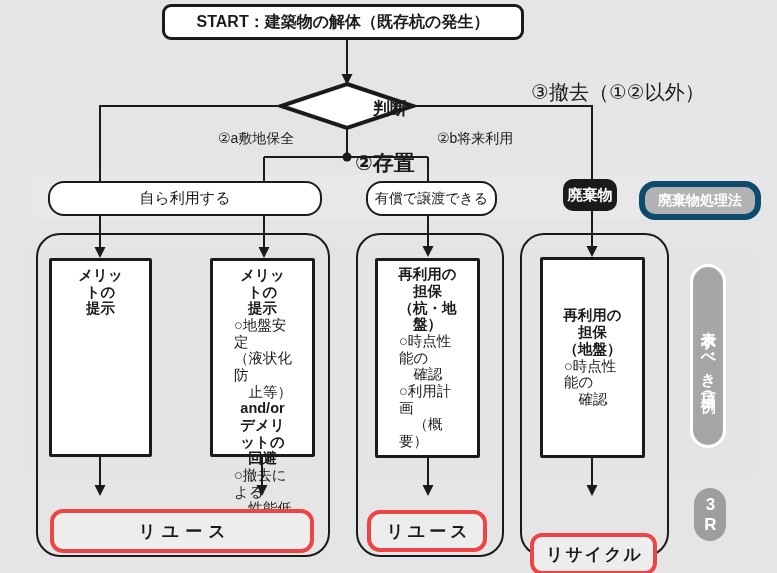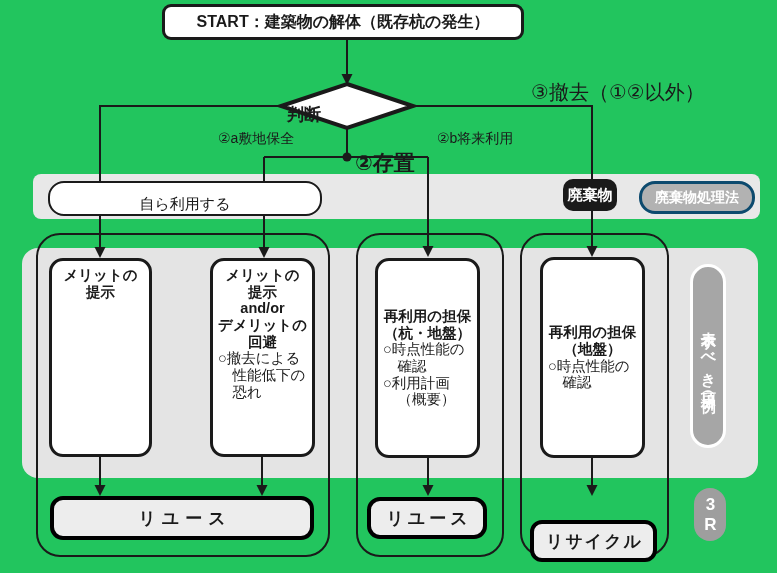--- a/index.html
+++ b/index.html
@@ -1,68 +1,68 @@
 <!DOCTYPE html>
 <html lang="ja"><head>
 <meta charset="utf-8">
 <style>
   html,body{margin:0;padding:0;background:#fff;}
   #stage{
-    position:relative;width:777px;height:573px;background:#22c55e;overflow:hidden;
+    position:relative;width:777px;height:573px;background:#e5e5e5;overflow:hidden;
     font-family:"Liberation Sans","DejaVu Sans",sans-serif;color:#1a1a1a;
   }
   .abs{position:absolute;}
   
   .band{background:#e6e6e6;}
   #band-legal{left:33px;top:174px;width:727px;height:45px;border-radius:8px;background:#e8e8e8;z-index:1;}
   #band-items{left:22px;top:248px;width:736px;height:230px;border-radius:16px;background:#e4e4e4;z-index:1;}
   
   #connectors{left:0;top:0;z-index:2;}
   
   #start-node{
     left:162px;top:4px;width:356px;height:30px;background:#fff;border:3px solid #1a1a1a;border-radius:9px;
     display:flex;align-items:center;justify-content:center;font-weight:bold;font-size:16px;z-index:4;
   }
   
-  #decision-label{left:287px;top:97px;width:120px;text-align:left;font-weight:bold;font-size:17px;z-index:4;margin-top:6px;}
+  #decision-label{left:287px;top:97px;width:120px;text-align:right;font-weight:bold;font-size:17px;z-index:4;}
   
   .branch-label{z-index:4;white-space:nowrap;}
   #branch-1{left:97px;top:79px;font-size:20px;font-weight:bold;}
   #branch-3{left:531px;top:79px;font-size:20px;font-weight:normal;}
   #branch-2a{left:218px;top:130px;font-size:14px;}
   #branch-2{left:355px;top:129px;font-size:21px;font-weight:bold;margin-top:20px;}
   #branch-2b{left:437px;top:130px;font-size:14px;}
   
-  .toprow{display:flex;align-items:flex-end;justify-content:center;z-index:4;background:#fff;border:2.5px solid #1a1a1a;border-radius:16px;}
+  .toprow{display:flex;align-items:center;justify-content:center;z-index:4;background:#fff;border:2.5px solid #1a1a1a;border-radius:16px;}
   #self-use-box{left:48px;top:181px;width:270px;height:31px;font-size:15px;}
   #paid-transfer-box{left:366px;top:181px;width:127px;height:31px;font-size:14px;}
   #waste-box{left:563px;top:179px;width:54px;height:32px;background:#1a1a1a;color:#fff;font-weight:bold;font-size:15px;border:none;border-radius:10px;display:flex;align-items:center;justify-content:center;z-index:4;}
-  #waste-law-pill{left:639px;top:181px;width:110px;height:27px;background:#b2b2b2;color:#fff;font-weight:bold;font-size:14px;border:3px solid #0c4a6e;border-radius:16px;display:flex;align-items:center;justify-content:center;z-index:4;}
+  #waste-law-pill{left:639px;top:181px;width:110px;height:27px;background:#b2b2b2;color:#fff;font-weight:bold;font-size:14px;border:6px solid #0c4a6e;border-radius:16px;display:flex;align-items:center;justify-content:center;z-index:4;}
   
   .container{border:2px solid #1a1a1a;border-radius:24px;background:transparent;z-index:3;}
   #container-1{left:36px;top:233px;width:290px;height:320px;}
   #container-2{left:356px;top:233px;width:144px;height:320px;}
   #container-3{left:520px;top:233px;width:145px;height:320px;}
   
   .item-box{
-    background:#fff;border:3px solid #1a1a1a;border-radius:14px;z-index:5;
-    display:flex;flex-direction:column;padding:6px 4px;box-sizing:border-box;
+    background:#fff;border:3px solid #1a1a1a;border-radius:2px;z-index:5;
+    display:flex;flex-direction:column;padding:6px 20px;box-sizing:border-box;
     font-size:14.5px;line-height:1.15;
   }
   .item-box .bx-h{font-weight:bold;text-align:center;white-space:pre-wrap;}
   .item-box .bx-b{white-space:pre-wrap;text-align:left;padding-left:1px;}
   .item-box .bx-c{font-weight:bold;text-align:center;white-space:pre-wrap;}
   #box-merit1{left:49px;top:258px;width:103px;height:199px;}
   #box-merit2{left:210px;top:258px;width:105px;height:199px;}
   #box-guar1{left:375px;top:258px;width:105px;height:200px;justify-content:center;}
   #box-guar2{left:540px;top:257px;width:105px;height:201px;justify-content:center;}
   
   .result{
-    background:#ededed;border:4px solid #000000;border-radius:13px;z-index:5;
-    display:flex;align-items:center;justify-content:center;font-weight:bold;font-size:17px;letter-spacing:6px;text-indent:6px;
+    background:#ededed;border:4px solid #ef4444;border-radius:13px;z-index:5;
+    display:flex;align-items:center;justify-content:center;font-weight:bold;font-size:17px;letter-spacing:6px;text-indent:6px;margin-top:13px;
   }
   #result-reuse-wide{left:50px;top:496px;width:264px;height:44px;box-sizing:border-box;}
   #result-reuse{left:367px;top:497px;width:120px;height:42px;box-sizing:border-box;letter-spacing:4px;text-indent:4px;}
   #result-recycle{left:530px;top:520px;width:127px;height:42px;box-sizing:border-box;letter-spacing:2px;text-indent:2px;border-radius:12px;}
   
   #recycle-law-pill{
     left:527px;top:460px;width:129px;height:21px;background:#a6a6a6;color:#fff;font-weight:bold;font-size:13px;
     border:2px solid #fff;border-radius:14px;display:flex;align-items:center;justify-content:center;z-index:6;box-sizing:content-box;
   }
   #display-items-pill{
@@ -120,38 +120,44 @@
   <div class="abs" id="decision-label">判断</div>
 
   <div class="abs branch-label" id="branch-2a">②a敷地保全</div>
   <div class="abs branch-label" id="branch-2">②存置</div>
   <div class="abs branch-label" id="branch-2b">②b将来利用</div>
   <div class="abs branch-label" id="branch-3">③撤去（①②以外）</div>
 
   <div class="abs toprow" id="self-use-box">
     <span>自ら利用する</span>
   </div>
+  <div class="abs toprow" id="paid-transfer-box">
+    <span>有償で譲渡できる</span>
+  </div>
   <div class="abs" id="waste-box">
     <span>廃棄物</span>
   </div>
   <div class="abs" id="waste-law-pill">
     <span>廃棄物処理法</span>
   </div>
 
   <div class="abs container" id="container-1"></div>
   <div class="abs container" id="container-2"></div>
   <div class="abs container" id="container-3"></div>
 
   <div class="abs item-box" id="box-merit1">
     <div class="bx-h">メリットの
 提示</div>
   </div>
   <div class="abs item-box" id="box-merit2">
     <div class="bx-h">メリットの
 提示</div>
+    <div class="bx-b">○地盤安定
+（液状化防
+　止等）</div>
     <div class="bx-c">and/or</div>
     <div class="bx-h">デメリットの
 回避</div>
     <div class="bx-b">○撤去による
 　性能低下の
 　恐れ</div>
   </div>
   <div class="abs item-box" id="box-guar1">
     <div class="bx-h">再利用の担保
 （杭・地盤）</div>

